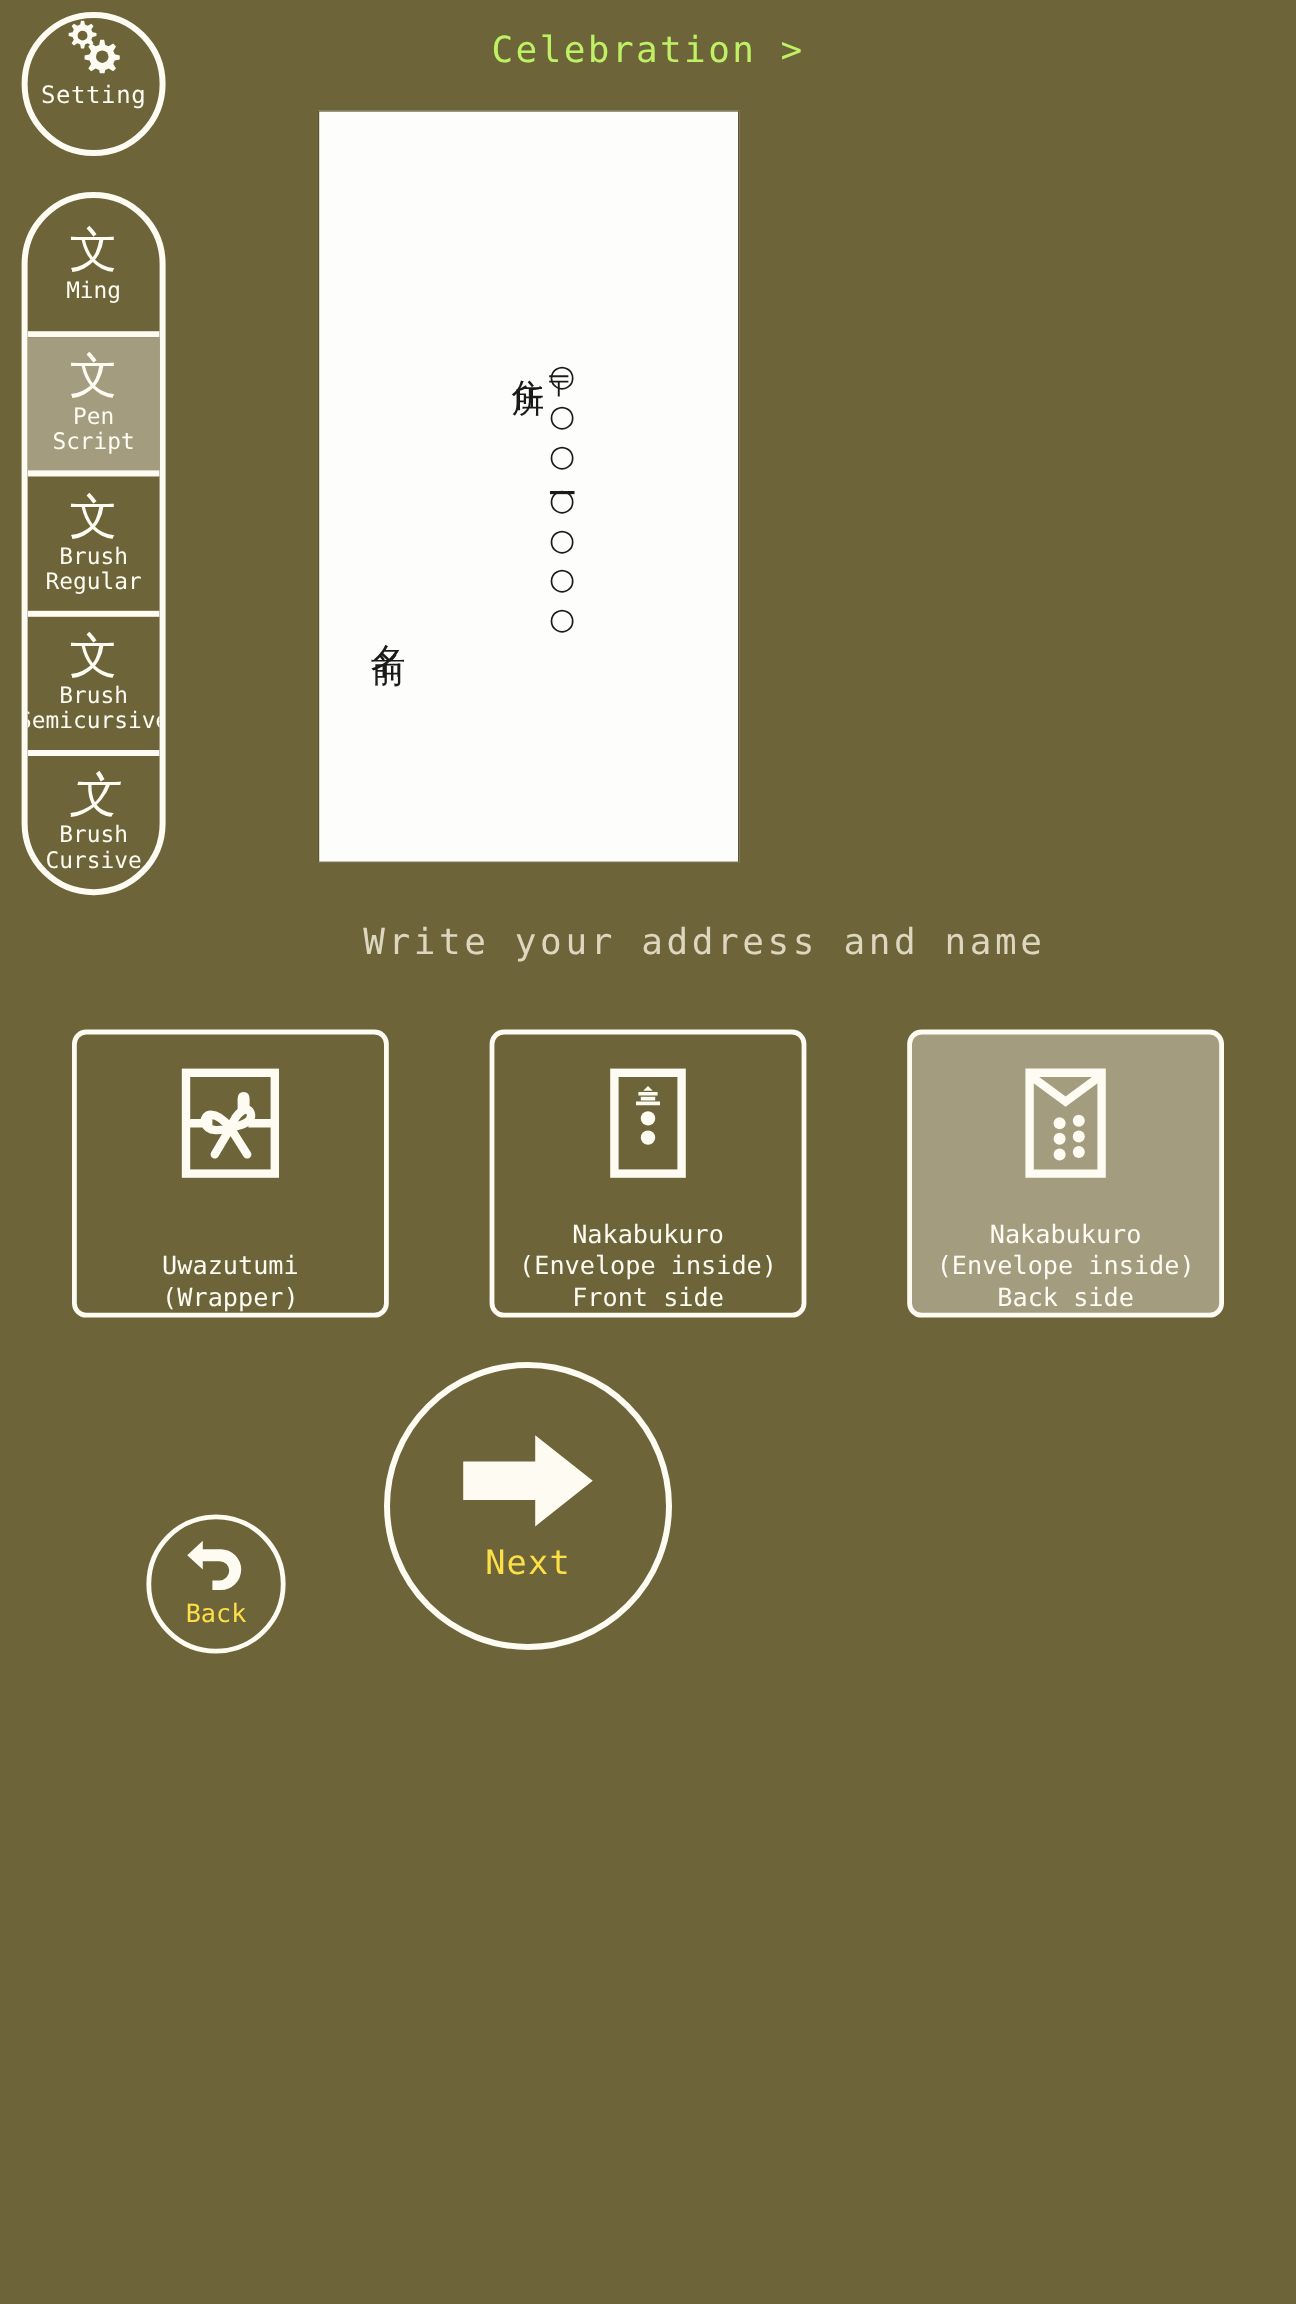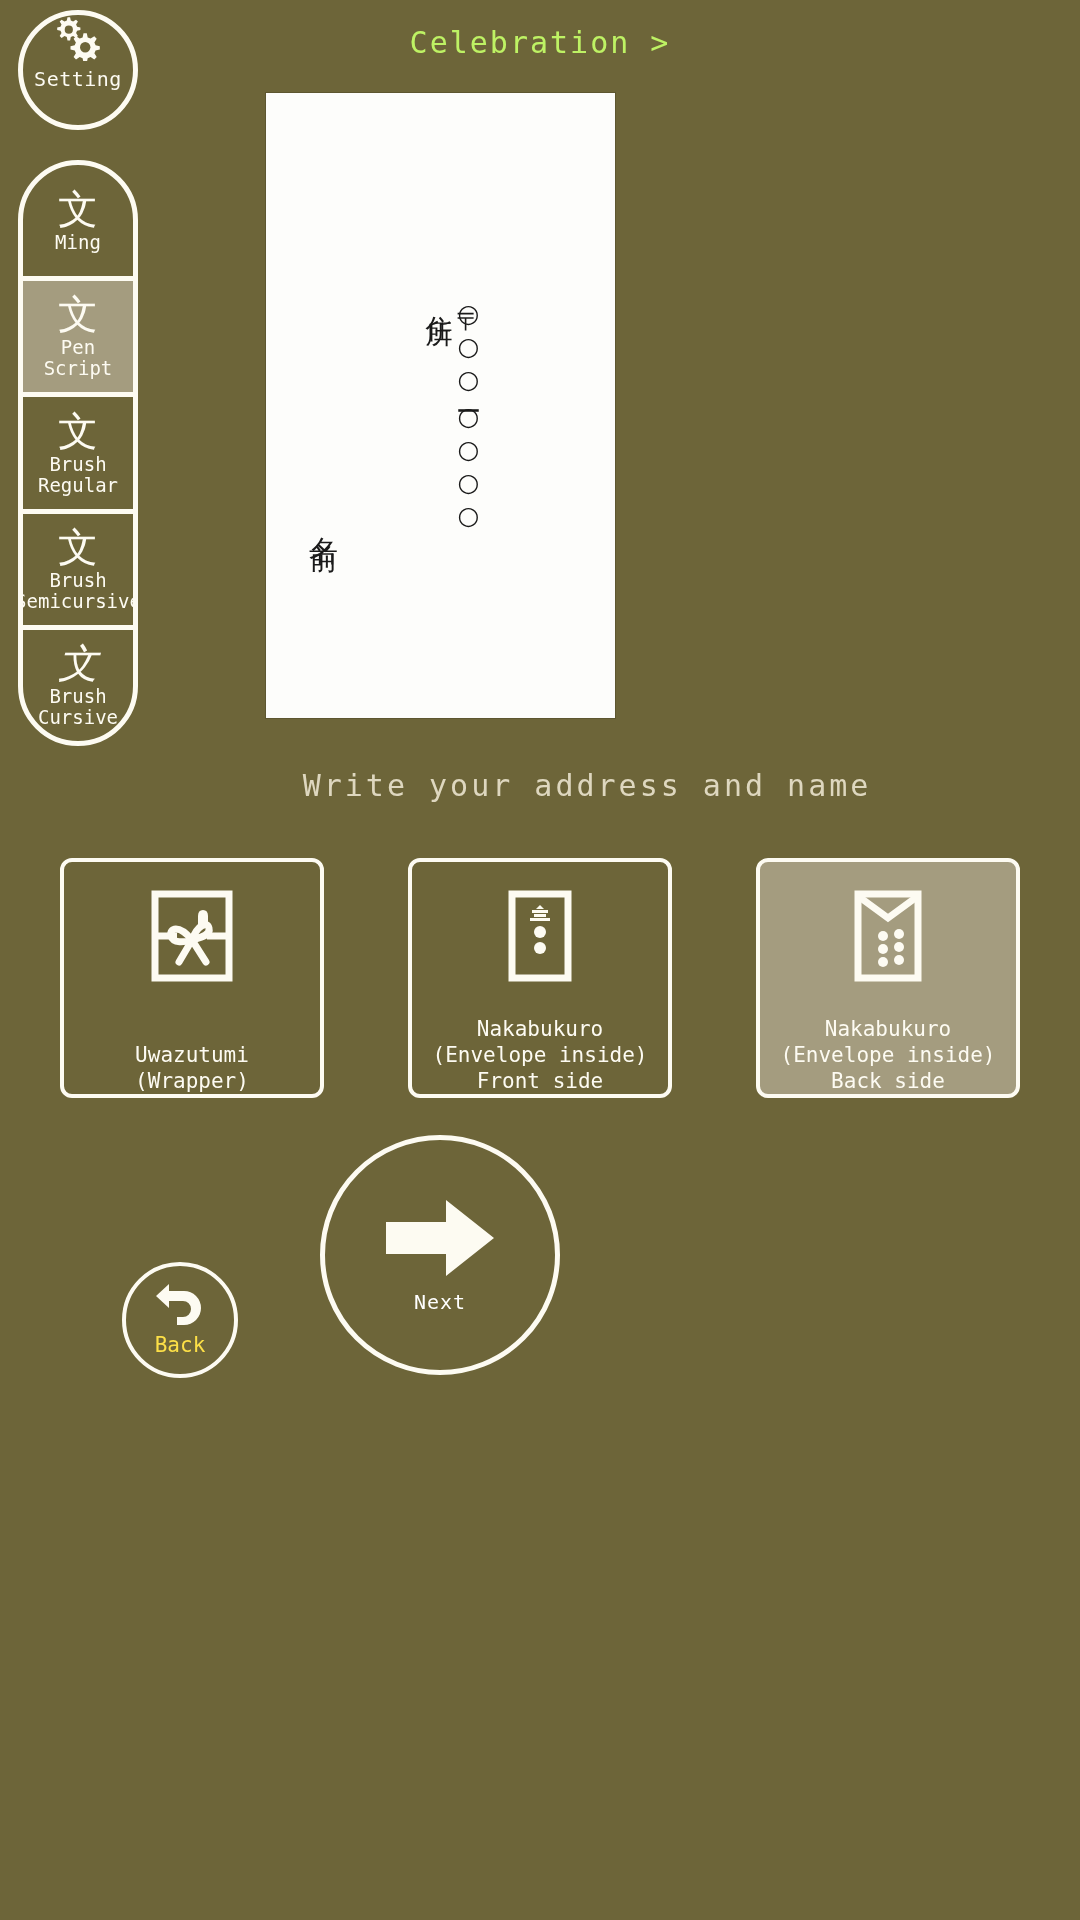--- a/index.html
+++ b/index.html
@@ -92,21 +92,21 @@
     font-size:21px;line-height:26px;text-align:center;white-space:pre-line;letter-spacing:0px;
   }
 
   
   .next-btn{
     position:absolute;left:320px;top:1135px;width:240px;height:240px;
     border:5px solid #fdfbf2;border-radius:50%;box-sizing:border-box;
     display:flex;flex-direction:column;align-items:center;justify-content:center;
   }
   .next-btn .arrow{margin-bottom:6px;}
-  .next-btn .lbl{color:#ffffff;font-size:20px;letter-spacing:1px;}
+  .next-btn .lbl{color:#fde047;font-size:28px;letter-spacing:1px;}
 
   .back-btn{
     position:absolute;left:122px;top:1262px;width:116px;height:116px;
     border:4px solid #fdfbf2;border-radius:50%;box-sizing:border-box;
     display:flex;flex-direction:column;align-items:center;justify-content:center;
   }
   .back-btn .arrow{margin-bottom:2px;}
   .back-btn .lbl{color:#fde047;font-size:21px;}
 </style>
 </head>

